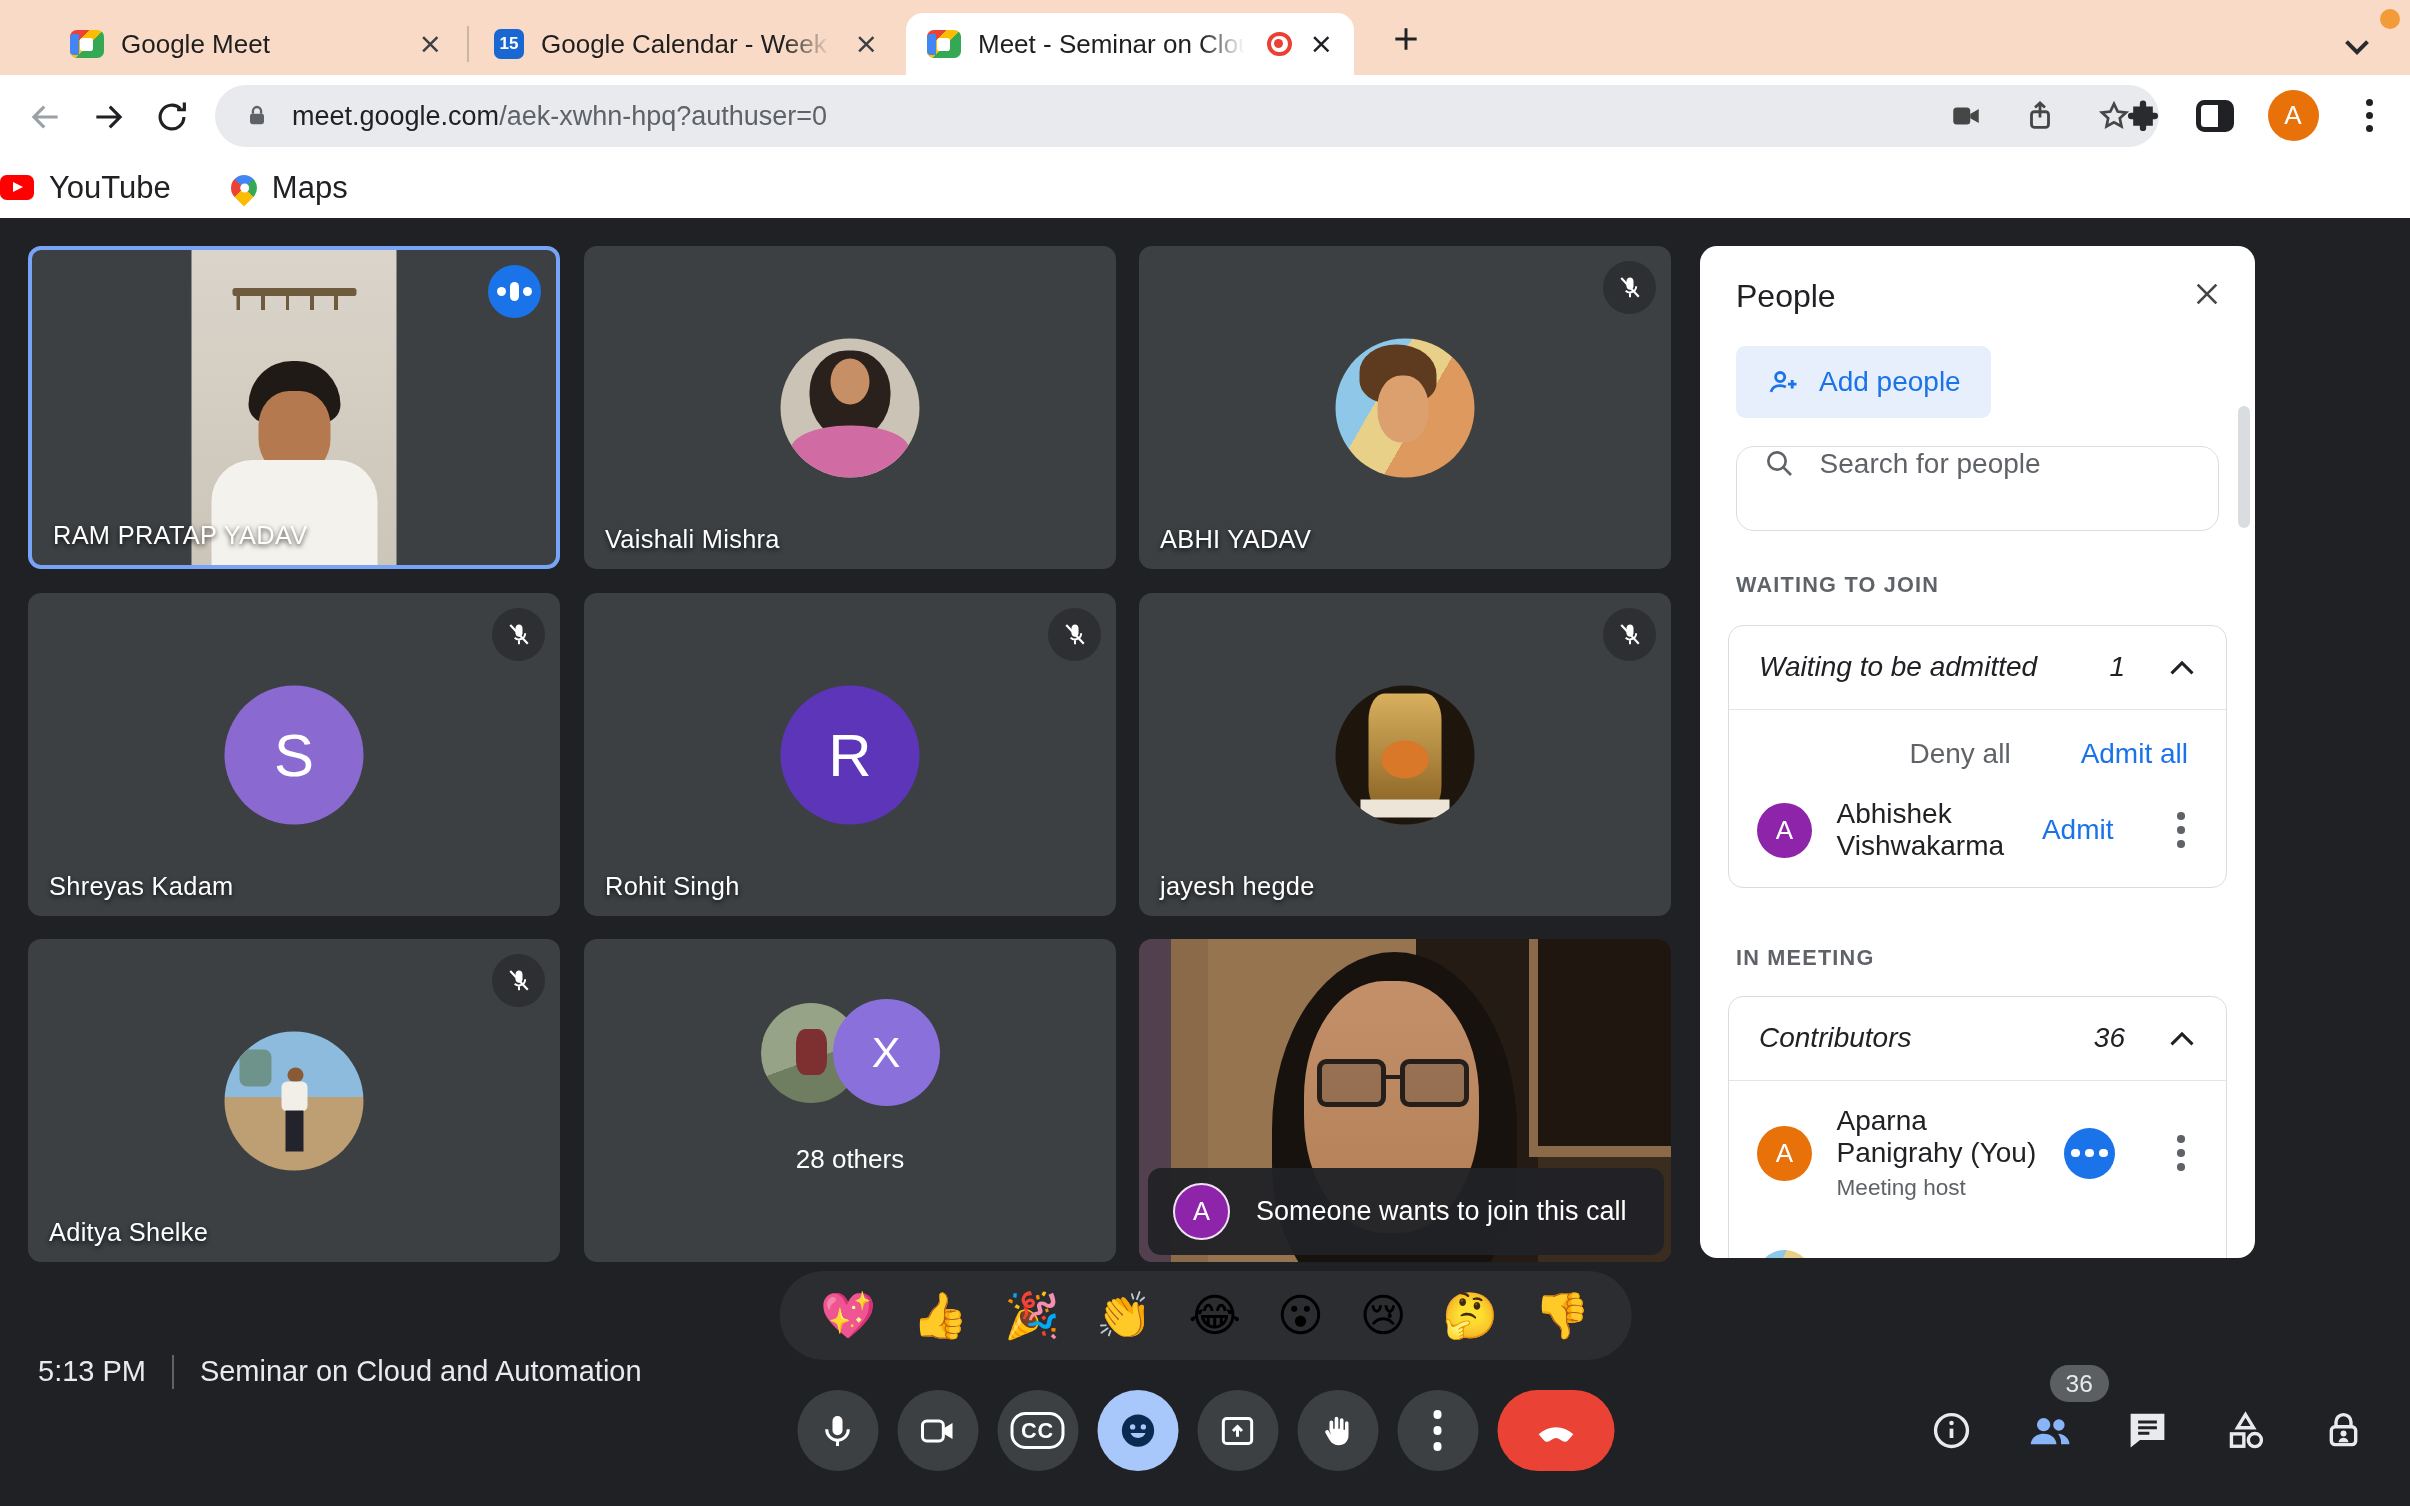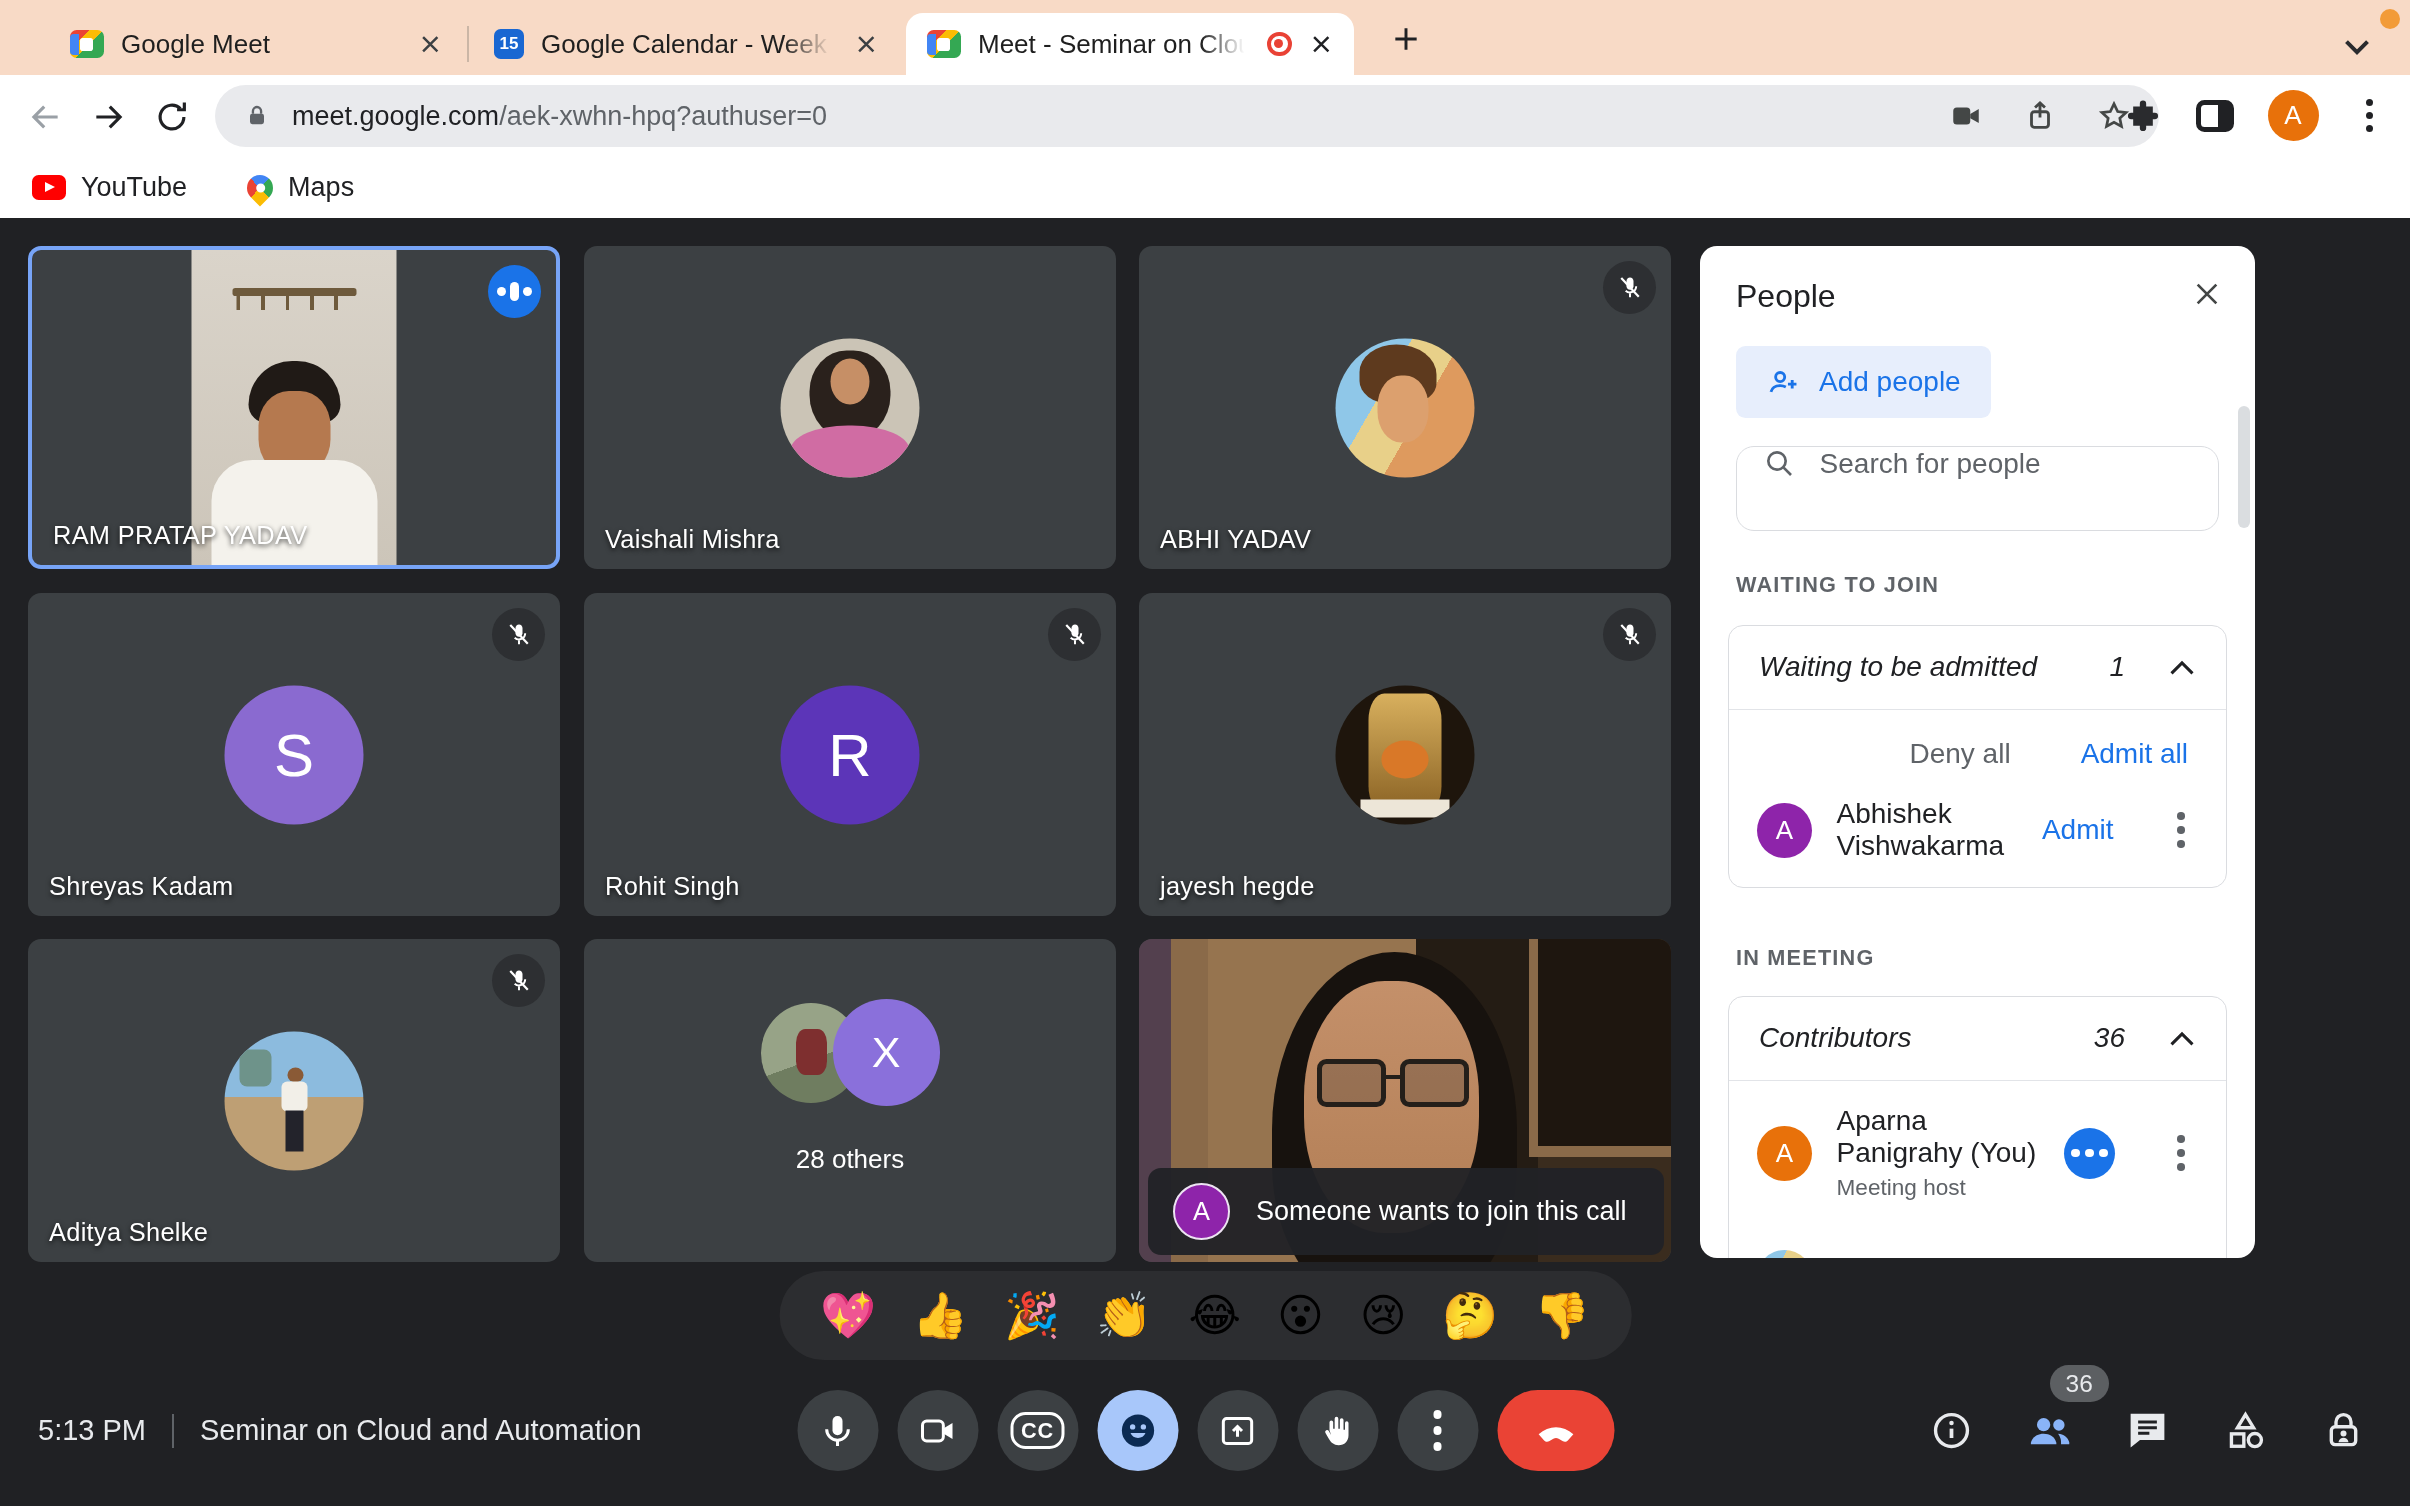--- a/index.html
+++ b/index.html
@@ -36,21 +36,21 @@
      border-radius:31px;display:flex;align-items:center;gap:21px;padding:0 28px;box-sizing:border-box;}
   .url{font-size:27px;white-space:nowrap;}
   .url .host{color:#202124}.url .path{color:#5F6368}
   .omniright{margin-left:auto;display:flex;gap:40px;align-items:center;}
   .ext-cluster{position:absolute;top:15px;right:24.5px;display:flex;align-items:center;gap:34px;}
   .avatar-browser{width:51px;height:51px;border-radius:50%;background:#E8710A;color:#fff;
      display:flex;align-items:center;justify-content:center;font-size:26px;}
   .sidepanel-ic{width:38px;height:32px;border:5.6px solid #202124;border-right-width:16px;border-radius:8.5px;box-sizing:border-box;}
 
   .bookmarks{position:absolute;top:157px;left:0;right:0;height:61px;background:#fff;
-     display:flex;align-items:center;gap:60px;padding-left:32px;font-size:27px;color:#202124;}
+     display:flex;align-items:center;gap:60px;font-size:31px;color:#202124;}
   .bkm{display:flex;align-items:center;gap:15px;}
   .ytfav{width:34px;height:24.5px;border-radius:6.6px;background:#F00;position:relative;}
   .ytfav::after{content:"";position:absolute;left:13px;top:6.6px;border-left:10.4px solid #fff;
      border-top:5.6px solid transparent;border-bottom:5.6px solid transparent;}
   .mapsfav{width:26px;height:26px;border-radius:50% 50% 50% 0;transform:rotate(-45deg);
      background:conic-gradient(#4285F4 0 25%,#34A853 25% 50%,#FBBC04 50% 75%,#EA4335 75%);position:relative;}
   .mapsfav::after{content:"";position:absolute;left:8.5px;top:8.5px;width:9.4px;height:9.4px;border-radius:50%;background:#fff;}
 
   
   .stage{position:absolute;top:218px;left:0;right:0;bottom:0;background:#202124;}
@@ -127,21 +127,21 @@
      justify-content:center;color:#fff;font-size:25.4px;flex:0 0 auto;}
   .ttext{font-size:27px;color:#fff;font-weight:500;}
 
   
   .reactions{position:absolute;top:1053px;left:50%;transform:translateX(-50%);height:89px;background:#2C2D30;
      border-radius:44px;display:flex;align-items:center;gap:36px;padding:0 41px;font-size:45px;}
   .reaction{cursor:default;line-height:1;}
 
   
   .controlbar{position:absolute;top:1137px;left:0;right:0;height:151px;}
-  .cb-left{position:absolute;left:38px;top:0;height:151px;display:flex;align-items:center;gap:26px;
+  .cb-left{position:absolute;left:38px;top:0;height:151px;display:flex;align-items:flex-start;gap:26px;
      color:#E8EAED;font-size:29px;}
   .cb-div{width:1.9px;height:34px;background:#5F6368;}
   .cb-center{position:absolute;left:50%;top:0;height:151px;transform:translateX(-50%);display:flex;gap:19px;align-items:center;}
   .cbtn{width:81px;height:81px;border-radius:50%;background:#3C4043;display:flex;align-items:center;justify-content:center;color:#fff;}
   .cbtn.emojibtn{background:#A8C7FA;}
   .cbtn.end{width:117px;border-radius:41px;background:#EA4335;}
   .ccbox{border:3.3px solid #fff;border-radius:15px;padding:2.8px 7.5px;font-size:21.7px;font-weight:700;letter-spacing:0.9px;color:#fff;}
   .kebab{display:flex;flex-direction:column;gap:7.5px;align-items:center;}
   .kebab i{width:8.5px;height:8.5px;border-radius:50%;background:#fff;}
   .cb-right{position:absolute;right:43px;top:0;height:151px;display:flex;gap:49px;align-items:center;}

